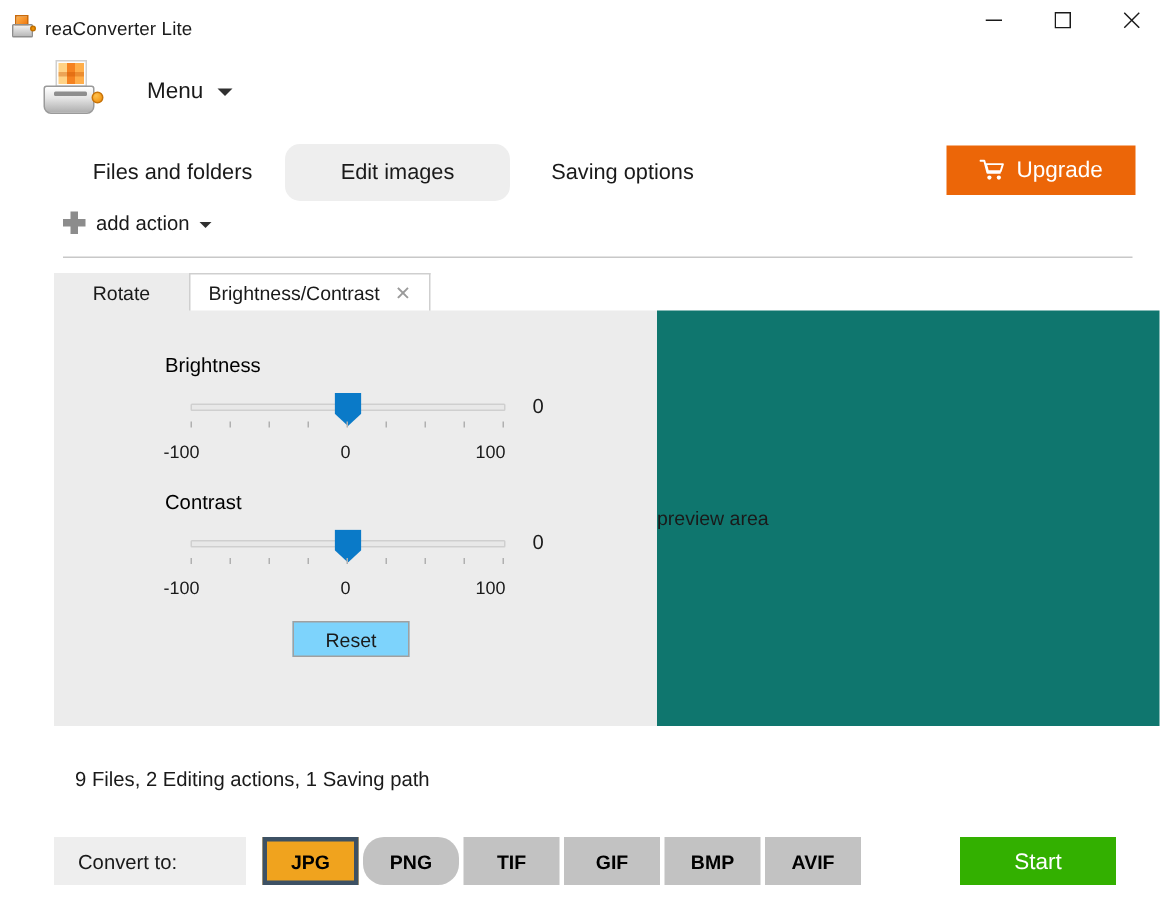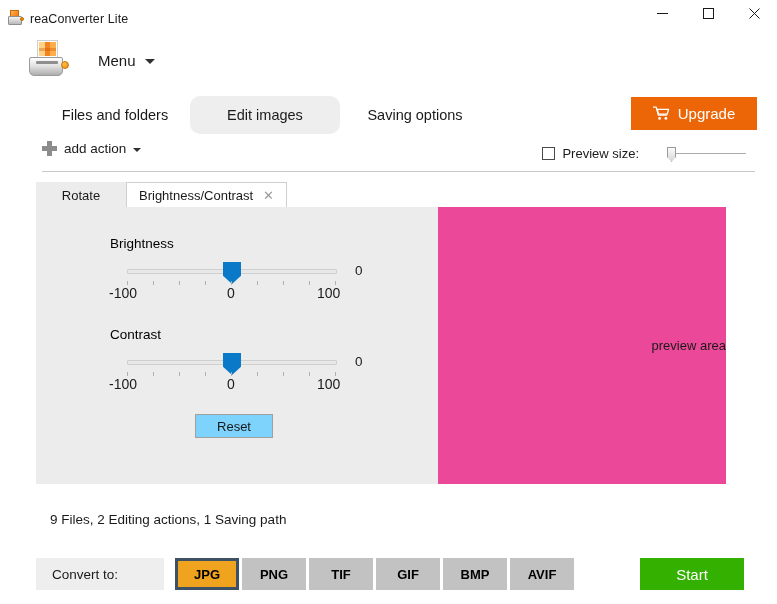--- a/index.html
+++ b/index.html
@@ -250,45 +250,45 @@
   }
   .sl-ticks {
     position: absolute; left: 0; top: 18px;
     width: 210px; height: 6px;
   }
   .sl-ticks i {
     position: absolute; top: 0; width: 1px; height: 4px;
     background: #b0b0b0;
   }
   .sl-min, .sl-mid, .sl-max {
-    position: absolute; top: 22px;
-    font-size: 14px; color: #1a1a1a;
+    position: absolute; top: 31px;
+    font-size: 12px; color: #1a1a1a;
   }
   .sl-min { left: -18px; }
   .sl-mid { left: 100px; }
   .sl-max { left: 190px; }
   .sl-value {
     position: absolute; left: 228px; top: 0px;
     font-size: 13.5px; color: #1a1a1a;
   }
   #reset-btn {
     position: absolute; left: 159px; top: 207px;
     width: 78px; height: 24px;
     background: #7dd3fc;
     border: 1px solid #a0a0a0;
     display: flex; align-items: center; justify-content: center;
     font-size: 13px; color: #1a1a1a; cursor: default;
   }
 
   
   #preview-area {
     position: absolute; left: 438px; top: 207px;
-    width: 288px; height: 277px;
-    background: #ec4899;
-    display: flex; align-items: center; justify-content: flex-end;
+    width: 335px; height: 277px;
+    background: #0f766e;
+    display: flex; align-items: center; justify-content: flex-start;
   }
   #preview-area-text { font-size: 13px; color: #1a1a1a; }
 
   
   #summary {
     position: absolute; left: 50px; top: 512px;
     font-size: 13.5px; color: #1a1a1a;
   }
 
   
@@ -385,28 +385,20 @@
       <circle cx="12.9" cy="12.4" r="1.4" fill="#ffffff"></circle>
     </svg>
     <span id="upgrade-label">Upgrade</span>
   </div>
 
   <div id="actionrow">
     <div id="add-action">
       <span class="plus-icon"></span>
       <span id="add-action-label">add action</span>
       <span class="caret-down-sm"></span>
-    </div>
-    <div id="preview-size-group">
-      <span id="preview-checkbox"></span>
-      <span id="preview-size-label">Preview size:</span>
-      <span id="preview-slider">
-        <span id="preview-slider-track"></span>
-        <span id="preview-slider-thumb"></span>
-      </span>
     </div>
   </div>
   <div id="hr-divider"></div>
 
   <div id="subtabs">
     <div class="stab" id="stab-rotate">
       <span>Rotate</span>
     </div>
     <div class="stab" id="stab-bc">
       <span id="stab-bc-label">Brightness/Contrast</span>
@@ -469,21 +461,21 @@
 
   <div id="summary">9 Files, 2 Editing actions, 1 Saving path</div>
 
   <div id="convert-to">
     <span>Convert to:</span>
   </div>
 
   <div class="fmt-btn selected" style="left:175px;">
     <span>JPG</span>
   </div>
-  <div class="fmt-btn" style="left:242px;">
+  <div class="fmt-btn" style="left:242px;border-radius:14px;">
     <span>PNG</span>
   </div>
   <div class="fmt-btn" style="left:309px;">
     <span>TIF</span>
   </div>
   <div class="fmt-btn" style="left:376px;">
     <span>GIF</span>
   </div>
   <div class="fmt-btn" style="left:443px;">
     <span>BMP</span>

